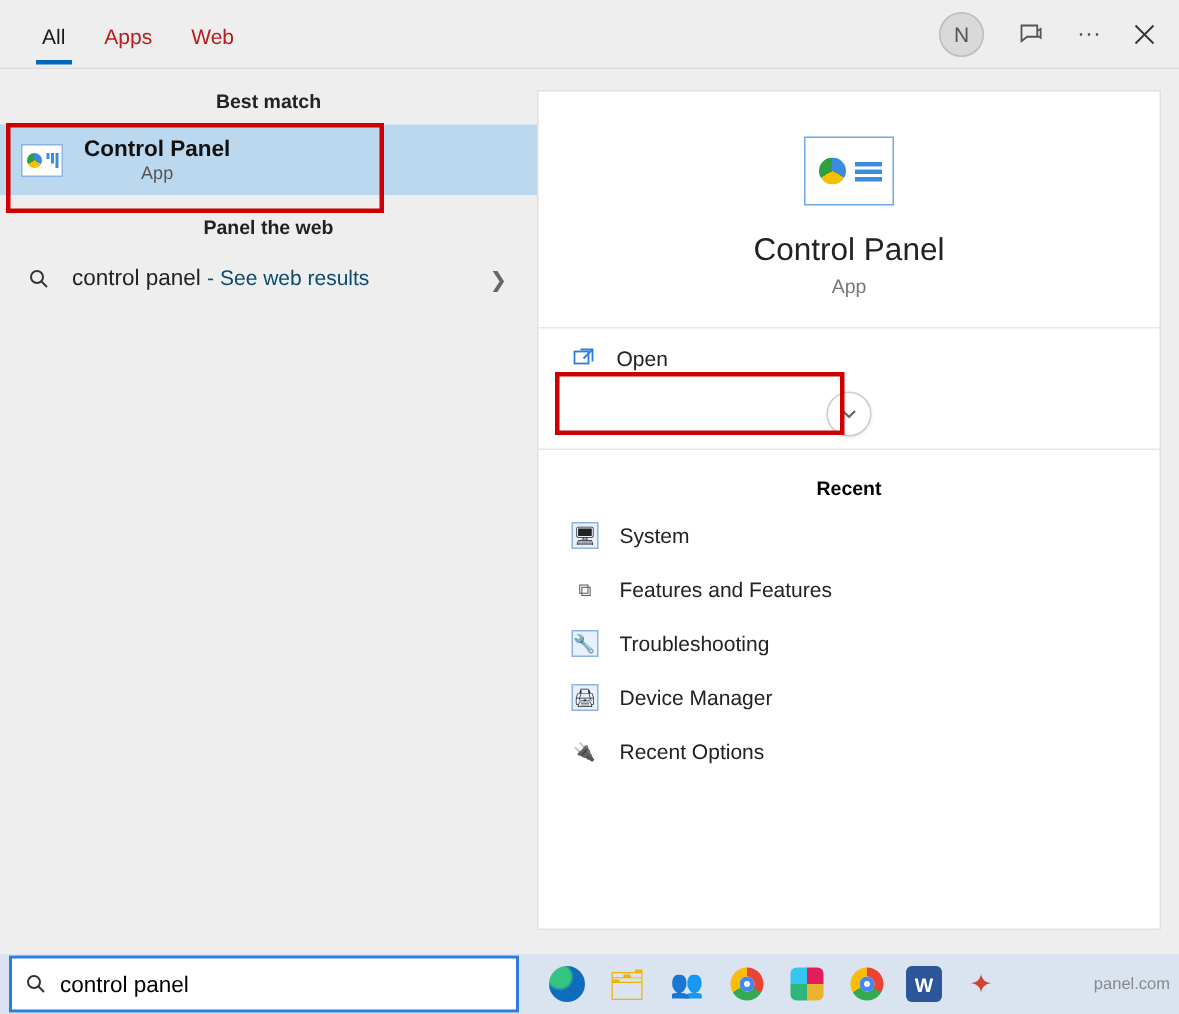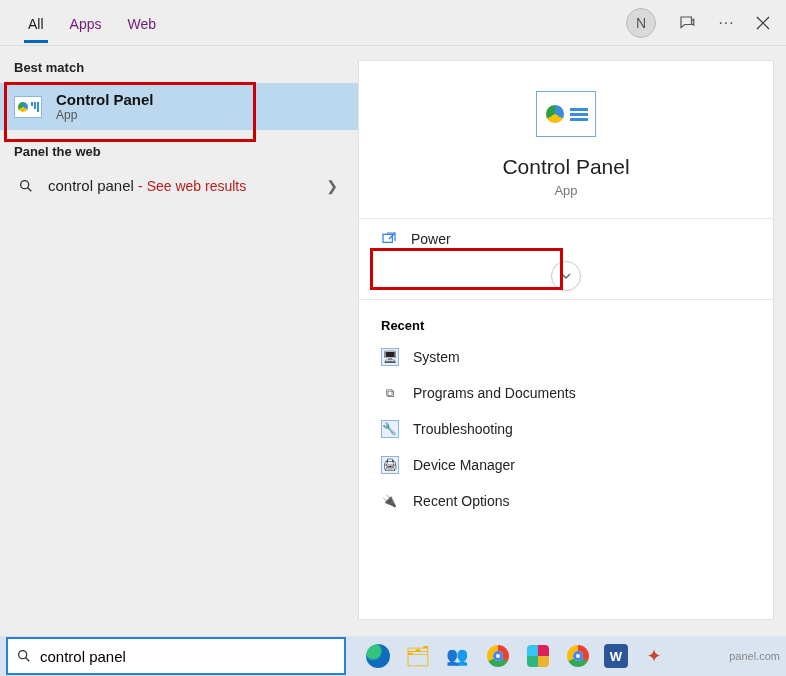--- a/index.html
+++ b/index.html
@@ -2,30 +2,30 @@
 <html><head>
 <meta charset="utf-8">
 <style>
   * { box-sizing: border-box; margin: 0; padding: 0; font-family: "Segoe UI", sans-serif; }
   body { width: 786px; height: 676px; background: #e6e6e6; overflow: hidden; position: relative; }
   .window { width: 786px; height: 676px; background: #e6e6e6; position: relative; }
 
   
   .header { display: flex; align-items: center; height: 46px; background: #eeeeee; border-bottom: 1px solid #ddd; padding: 0 8px; }
   .tabs { display: flex; gap: 6px; margin-left: 10px; }
-  .tab { padding: 12px 10px 10px; font-size: 14px; color: #701a75; cursor: pointer; position: relative; }
+  .tab { padding: 12px 10px 10px; font-size: 14px; color: #b91c1c; cursor: pointer; position: relative; }
   .tab.active { color: #1a1a1a; font-weight: 400; }
   .tab.active::after { content:""; position:absolute; left:6px; right:6px; bottom:-1px; height:3px; background:#0067c0; }
   .tab .chev { font-size: 10px; margin-left:4px; }
   .header-right { margin-left: auto; display: flex; align-items: center; gap: 22px; padding-right: 8px; }
   .avatar { width: 30px; height: 30px; border-radius: 50%; background: #d9d9d9; display:flex; align-items:center; justify-content:center; font-size:14px; color:#555; border:1px solid #bbb;}
   .hicon { color: #555; font-size: 16px; cursor:pointer; }
 
   
-  .main { display: flex; height: 590px; }
+  .main { display: flex; height: 590px; text-align: center; }
   .left { width: 358px; background: #eeeeee; }
   .right { flex: 1; background: #eeeeee; padding: 0; }
 
   .section-label { font-weight: 600; font-size: 13px; padding: 14px 14px 8px; color: #222; }
 
   .result-row { display:flex; align-items:center; padding: 8px 14px; gap: 14px; cursor:pointer; }
   .result-row.selected { background:#bcd8ee; }
   .redbox1 { position:absolute; border:3px solid #c00; pointer-events:none; }
   .rb-result { left:4px; top:82px; width:252px; height:60px; }
   .rb-open   { left:370px; top:248px; width:193px; height:42px; }
@@ -37,21 +37,21 @@
   .cp-icon-sm .bars span{ width:2px; background:#3a8dde; display:block;}
   .cp-icon-sm .bars span:nth-child(1){height:4px}
   .cp-icon-sm .bars span:nth-child(2){height:7px}
   .cp-icon-sm .bars span:nth-child(3){height:10px}
 
   .result-texts .title { font-size: 15px; color:#111; font-weight:600; }
   .result-texts .sub { font-size: 12px; color:#555; }
 
   .web-row { display:flex; align-items:center; padding: 10px 14px 10px 18px; gap:14px; cursor:pointer; }
   .web-label { font-size:15px; color:#222; }
-  .web-sub { color:#b91c1c; font-size:14px; }
+  .web-sub { color:#0c4a6e; font-size:14px; }
   .chev-right { margin-left:auto; margin-right:6px; color:#666; font-size:14px; }
 
   
   .detail-card { background:#fff; margin: 14px 12px 0 0; border:1px solid #e0e0e0; min-height: 560px; padding-bottom: 20px;}
   .detail-hero { display:flex; flex-direction:column; align-items:center; padding:30px 0 20px; }
   .cp-icon-lg { width:60px; height:46px; background:#fff; border:1px solid #6fa8e6; display:flex; align-items:center; justify-content:center; gap:5px; }
   .cp-icon-lg .pie { width:20px; height:20px; border-radius:50%; background: conic-gradient(#3a8dde 0 120deg,#f5c000 120deg 240deg,#2ea043 240deg 360deg); border:1px solid #fff;}
   .cp-icon-lg .cluster { display:flex; flex-direction:column; gap:2px;}
   .cp-icon-lg .cluster span{ width:18px; height:3px; background:#3a8dde;}
   .hero-title { font-size: 21px; color:#222; margin-top:18px; font-weight:400;}
@@ -167,39 +167,39 @@
         <div class="detail-sep"></div>
 
         <div class="action-row">
           <span class="open-icon">
             <svg width="16" height="16" viewBox="0 0 24 24" fill="none" stroke="#2a7de1" stroke-width="1.8">
                 <rect x="3" y="5" width="14" height="12"></rect>
                 <path d="M9 3h12v12"></path>
                 <path d="M21 3l-9 9"></path>
               </svg>
           </span>
-          <span>Power</span>
+          <span>Open</span>
         </div>
 
         <div class="expand-circle">
           <svg width="12" height="12" viewBox="0 0 12 12" fill="none" stroke="#666" stroke-width="1.5">
               <path d="M2 4l4 4 4-4"></path>
             </svg>
         </div>
         <div class="detail-sep"></div>
 
         <div class="recent-title">Recent</div>
         <div class="recent-list">
           <div class="recent-item">
             <span class="ri-icon ri-blue">🖥</span>
             <span>System</span>
           </div>
           <div class="recent-item">
             <span class="ri-icon ri-box">⧉</span>
-            <span>Programs and Documents</span>
+            <span>Features and Features</span>
           </div>
           <div class="recent-item">
             <span class="ri-icon ri-blue">🔧</span>
             <span>Troubleshooting</span>
           </div>
           <div class="recent-item">
             <span class="ri-icon ri-blue">🖨</span>
             <span>Device Manager</span>
           </div>
           <div class="recent-item">

